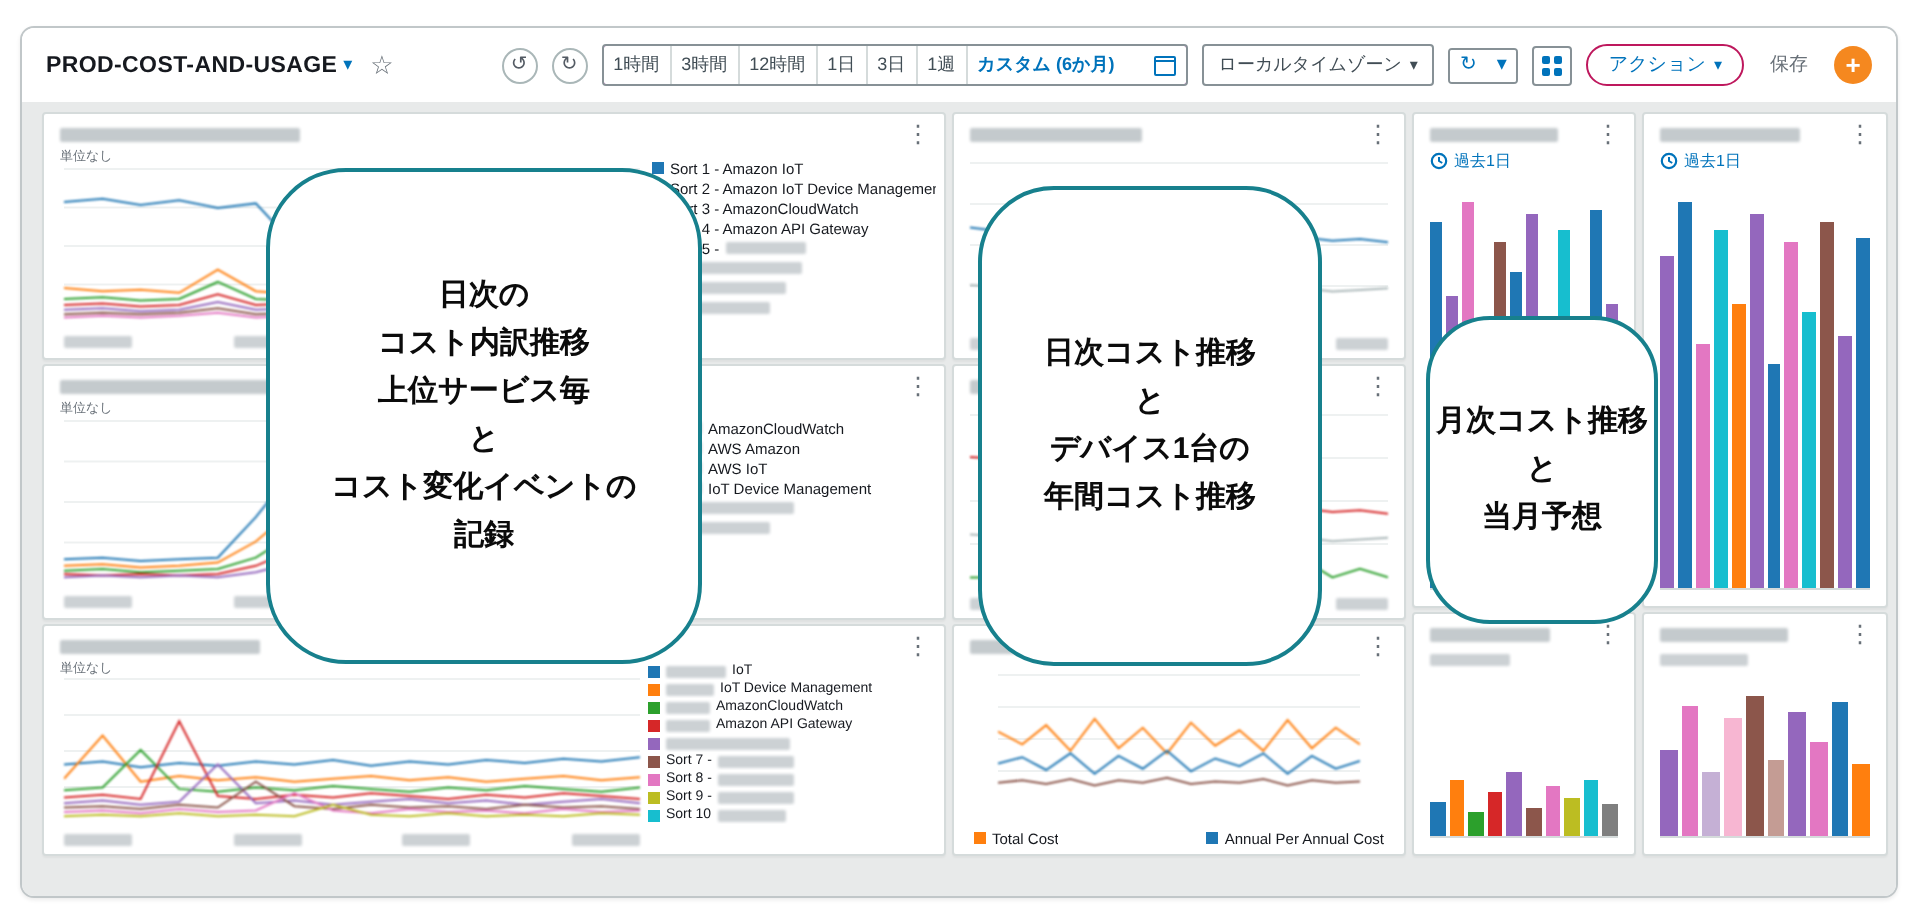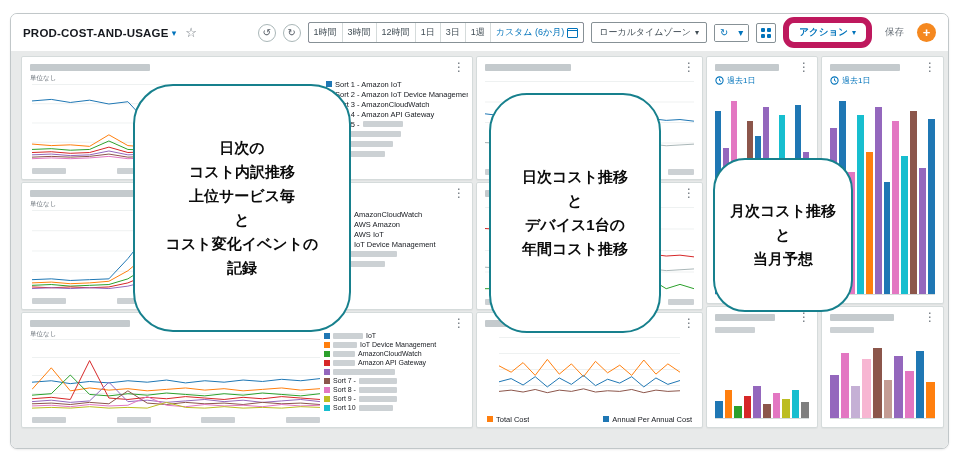--- a/index.html
+++ b/index.html
@@ -16,34 +16,34 @@
   .db-title{font-size:11.5px;font-weight:bold;color:#16191f;letter-spacing:.2px;}
   .caret{color:#0073bb;font-size:9px;margin-left:3px;}
   .caret2{font-size:8px;}
   .star{color:#687078;font-size:13px;margin-left:9px;background:none;border:none;padding:0;}
   .tb-right{display:flex;align-items:center;gap:7px;}
   .iconbtn.round{width:18px;height:18px;border-radius:50%;border:1px solid #aab7b8;background:#fff;
                  color:#545b64;font-size:10px;line-height:15px;padding:0;}
   .seg{display:flex;border:1px solid #879196;border-radius:2px;background:#701a75;overflow:hidden;}
   .seg-item{font-size:9px;padding:3px 5px;border:none;background:#fff;color:#414d55;
             border-right:1px solid #d5dbdb;white-space:nowrap;}
-  .seg-item.custom{color:#0073bb;display:flex;align-items:center;gap:3px;border-right:none;font-weight:normal;}
+  .seg-item.custom{color:#0073bb;display:flex;align-items:center;gap:20px;border-right:none;font-weight:bold;}
   .cal{width:9px;height:8px;border:1.2px solid #0073bb;border-radius:1px;display:inline-block;position:relative;}
   .cal::before{content:"";position:absolute;left:0;right:0;top:1.5px;height:1.2px;background:#0073bb;}
   .select{display:flex;align-items:center;gap:4px;border:1px solid #879196;border-radius:2px;background:#fff;
           font-size:9px;color:#414d55;padding:3px 7px;white-space:nowrap;}
   .split{display:flex;border:1px solid #879196;border-radius:2px;overflow:hidden;}
   .split button{background:#fff;border:none;color:#0073bb;font-size:10px;padding:2px 5px;line-height:12px;}
   .split-l{border-right:1px solid #d5dbdb;}
   .iconbtn.squared{width:20px;height:20px;border:1px solid #879196;border-radius:2px;background:#fff;
                    display:flex;align-items:center;justify-content:center;padding:0;}
   .dots{display:grid;grid-template-columns:4px 4px;gap:2px;}
   .dots i{width:4px;height:4px;background:#0073bb;border-radius:1px;display:block;}
-  .pill{display:flex;align-items:center;gap:4px;border:6px solid #be185d;border-radius:11px;color:#0073bb;
-        background:#fff;font-size:9.5px;font-weight:bold;padding:3px 10px;white-space:nowrap;}
+  .pill{display:flex;align-items:center;gap:4px;border:1px solid #be185d;border-radius:11px;color:#0073bb;
+        background:#fff;font-size:9.5px;font-weight:normal;padding:3px 10px;white-space:nowrap;}
   .savebtn{border:none;background:none;color:#687078;font-size:9.5px;white-space:nowrap;}
   .addbtn{width:19px;height:19px;border-radius:50%;background:#f5881f;color:#fff;border:none;
           font-size:13px;line-height:16px;padding:0;font-weight:bold;}
   
   .dashboard{position:absolute;left:0;right:0;top:37px;bottom:0;background:#e8eaea;}
   .widget{position:absolute;background:#fff;border:1px solid #d5dbdb;border-radius:2px;
           box-shadow:0 1px 1px rgba(0,0,0,.04);overflow:hidden;}
   .w-head{position:absolute;top:4px;left:8px;right:5px;height:12px;display:flex;
           justify-content:space-between;align-items:center;}
   .menu-dots{color:#687078;font-size:12px;line-height:10px;background:none;border:none;padding:0 2px;}
@@ -477,17 +477,17 @@
   <div>記録</div>
 </div>
 
 <div class="note" style="left:489px;top:93px;width:172px;height:240px;border-radius:38px;">
   <div>日次コスト推移</div>
   <div>と</div>
   <div>デバイス1台の</div>
   <div>年間コスト推移</div>
 </div>
 
-<div class="note" style="left:713px;top:158px;width:140px;height:154px;border-radius:32px;">
+<div class="note" style="left:713px;top:158px;width:116px;height:154px;border-radius:32px;">
   <div>月次コスト推移</div>
   <div>と</div>
   <div>当月予想</div>
 </div>
 
 </body></html>

